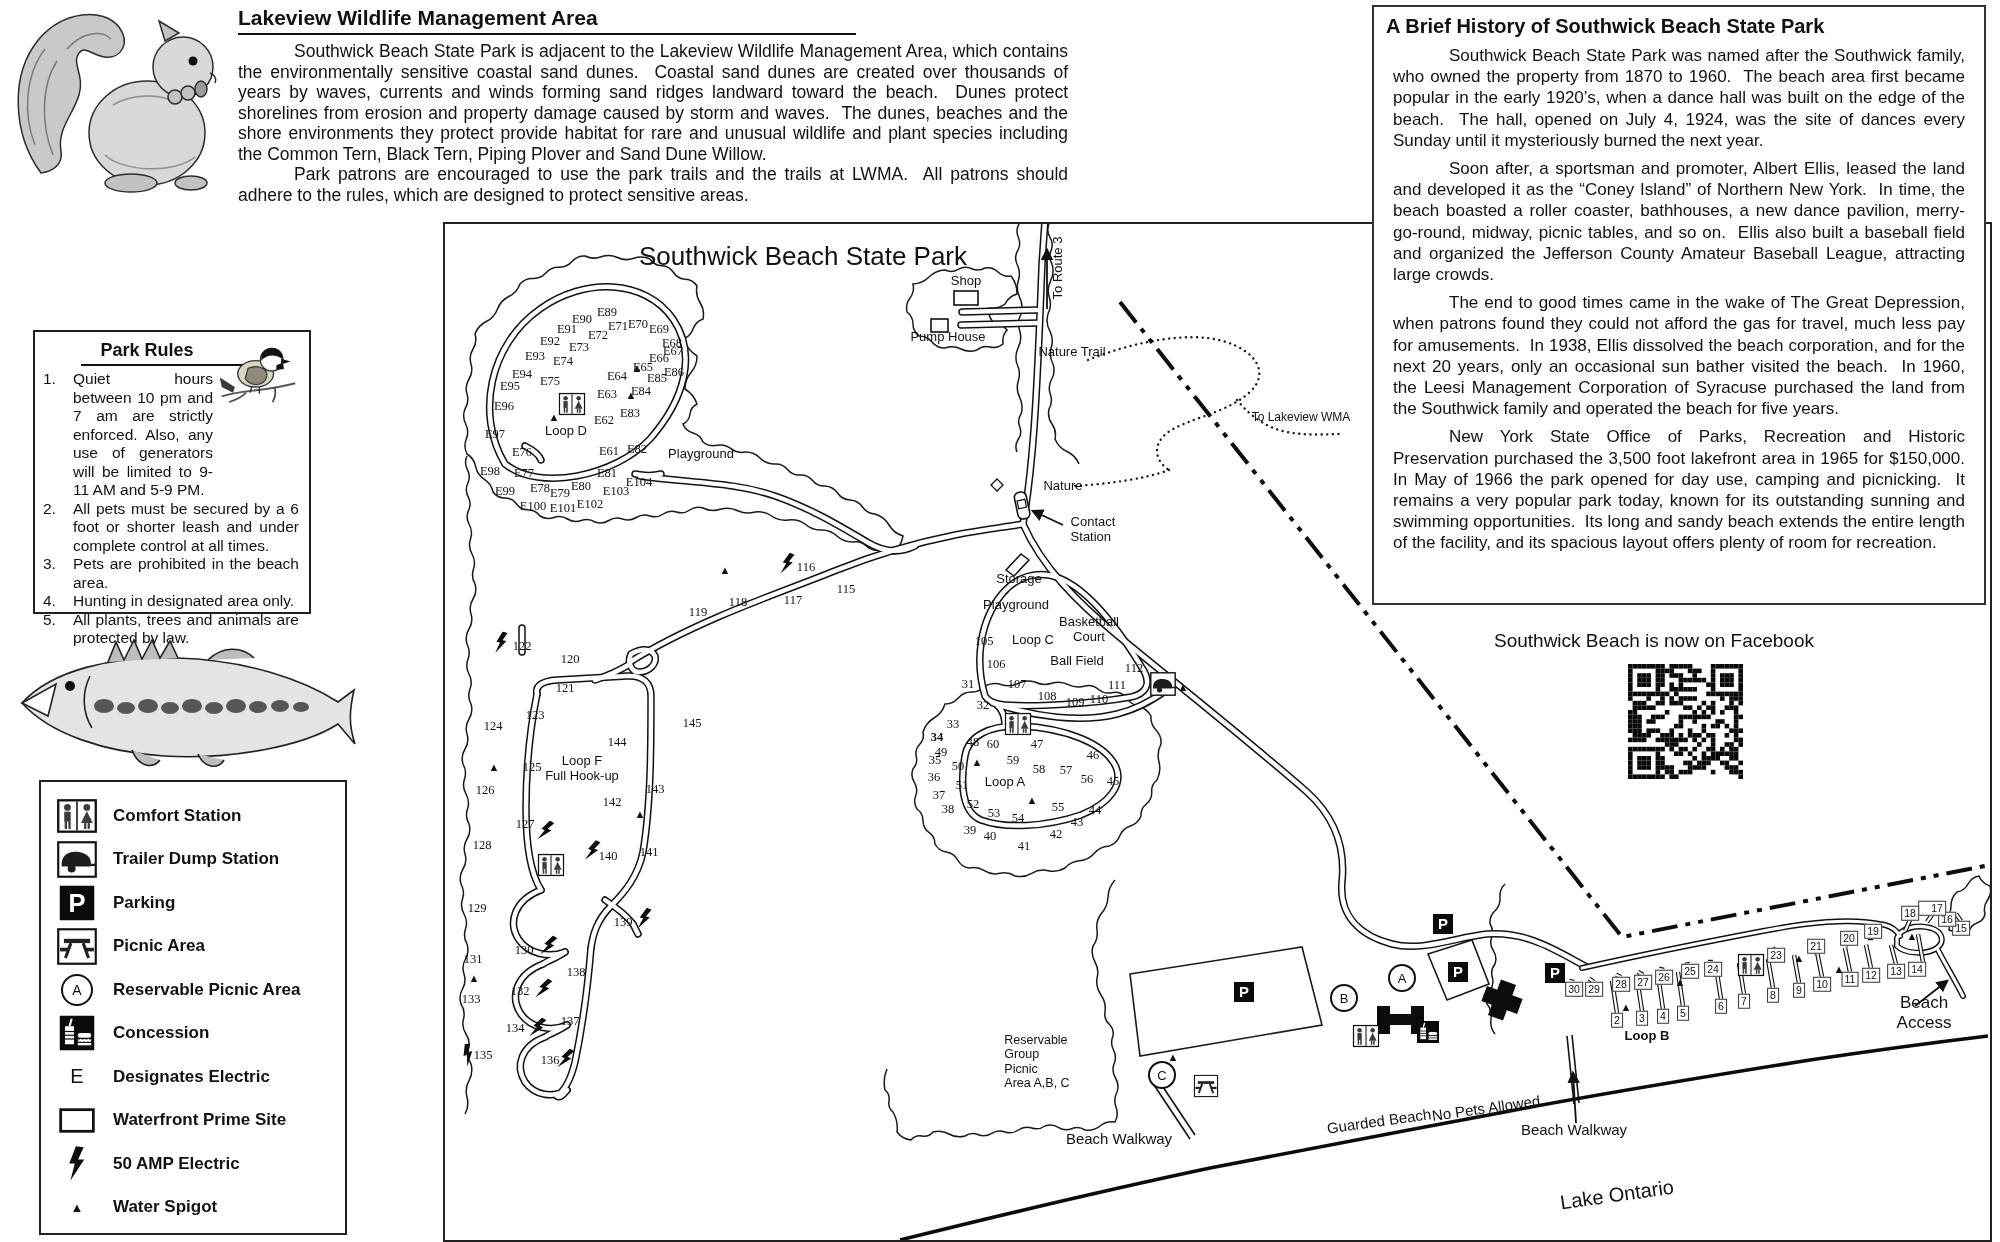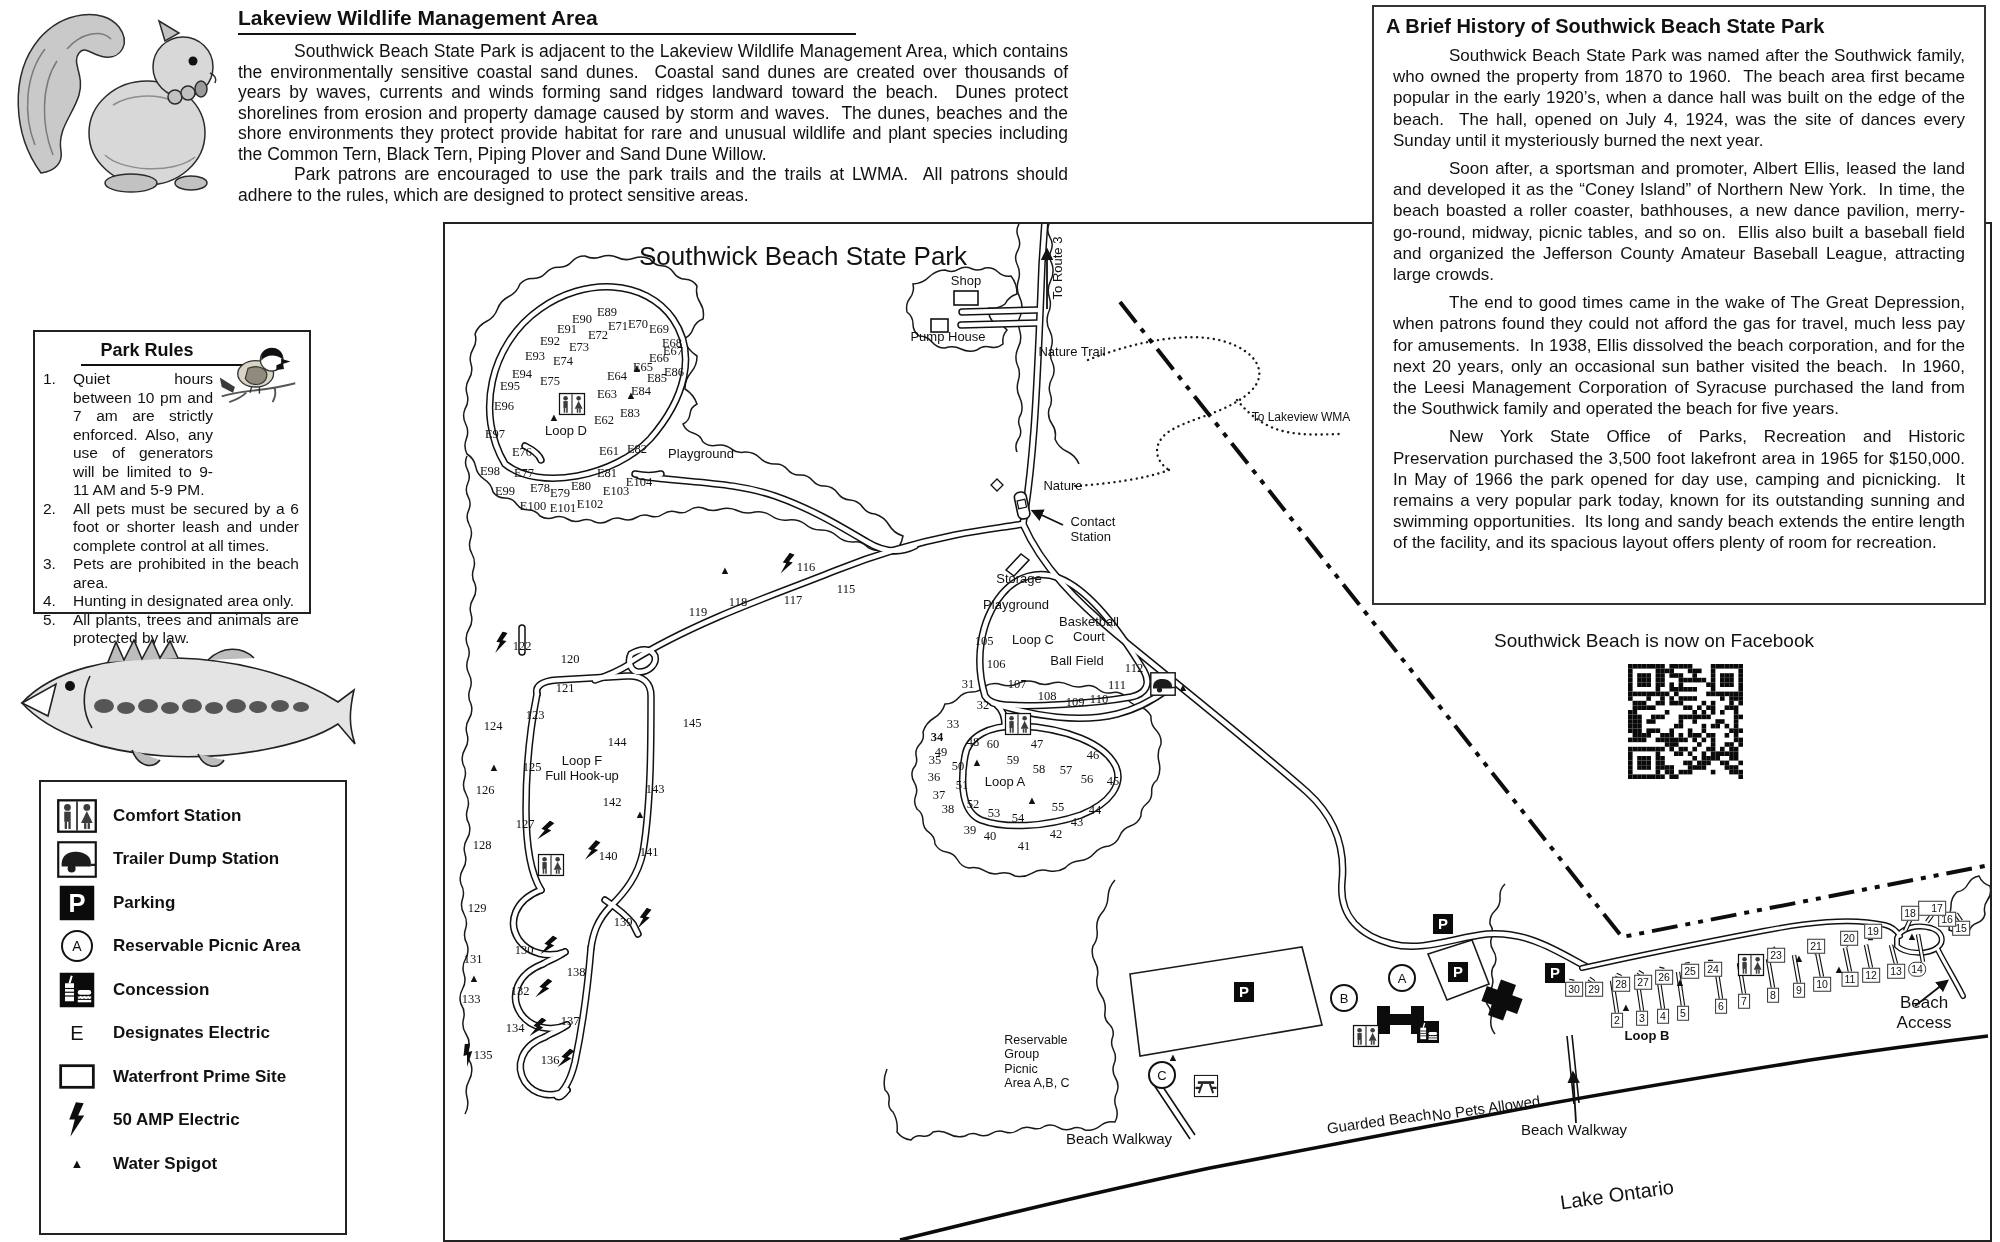--- a/index.html
+++ b/index.html
@@ -402,21 +402,21 @@
         <span class="site-boxed" style="left: 1218px; top: 792px;">4</span>
         <span class="site-boxed" style="left: 1238px; top: 789px;">5</span>
         <span class="site-boxed" style="left: 1276px; top: 782px;">6</span>
         <span class="site-boxed" style="left: 1299px; top: 777px;">7</span>
         <span class="site-boxed" style="left: 1328px; top: 771px;">8</span>
         <span class="site-boxed" style="left: 1354px; top: 766px;">9</span>
         <span class="site-boxed" style="left: 1377px; top: 760px;">10</span>
         <span class="site-boxed" style="left: 1405px; top: 755px;">11</span>
         <span class="site-boxed" style="left: 1426px; top: 751px;">12</span>
         <span class="site-boxed" style="left: 1451px; top: 747px;">13</span>
-        <span class="site-boxed" style="left: 1472px; top: 745px; border-radius: 7px;">14</span>
+        <span class="site-boxed" style="left: 1472px; top: 745px;">14</span>
         <span class="site-boxed" style="left: 1516px; top: 704px;">15</span>
         <span class="site-boxed" style="left: 1502px; top: 695px;">16</span>
         <span class="site-boxed" style="left: 1487px; top: 684px; padding-left: 12px;">17</span>
         <span class="site-boxed" style="left: 1465px; top: 689px;">18</span>
         <span class="site-boxed" style="left: 1428px; top: 707px;">19</span>
         <span class="site-boxed" style="left: 1404px; top: 714px;">20</span>
         <span class="site-boxed" style="left: 1371px; top: 722px;">21</span>
         <span class="site-boxed" style="left: 1331px; top: 731px;">23</span>
         <span class="site-boxed" style="left: 1268px; top: 745px;">24</span>
         <span class="site-boxed" style="left: 1245px; top: 747px;">25</span>
@@ -938,20 +938,28 @@
       <div class="legend-row">
         <div class="legend-icon">
           <svg width="36" height="36">
             <use href="#s-parking"></use>
           </svg>
         </div>
         <span class="legend-label">Parking</span>
       </div>
       <div class="legend-row">
         <div class="legend-icon">
+          <svg width="40" height="37">
+            <use href="#s-picnic"></use>
+          </svg>
+        </div>
+        <span class="legend-label">Picnic Area</span>
+      </div>
+      <div class="legend-row">
+        <div class="legend-icon">
           <div class="circle-badge" style="width: 28px; height: 28px;">A</div>
         </div>
         <span class="legend-label">Reservable Picnic Area</span>
       </div>
       <div class="legend-row">
         <div class="legend-icon">
           <svg width="36" height="36">
             <use href="#s-concession"></use>
           </svg>
         </div>

